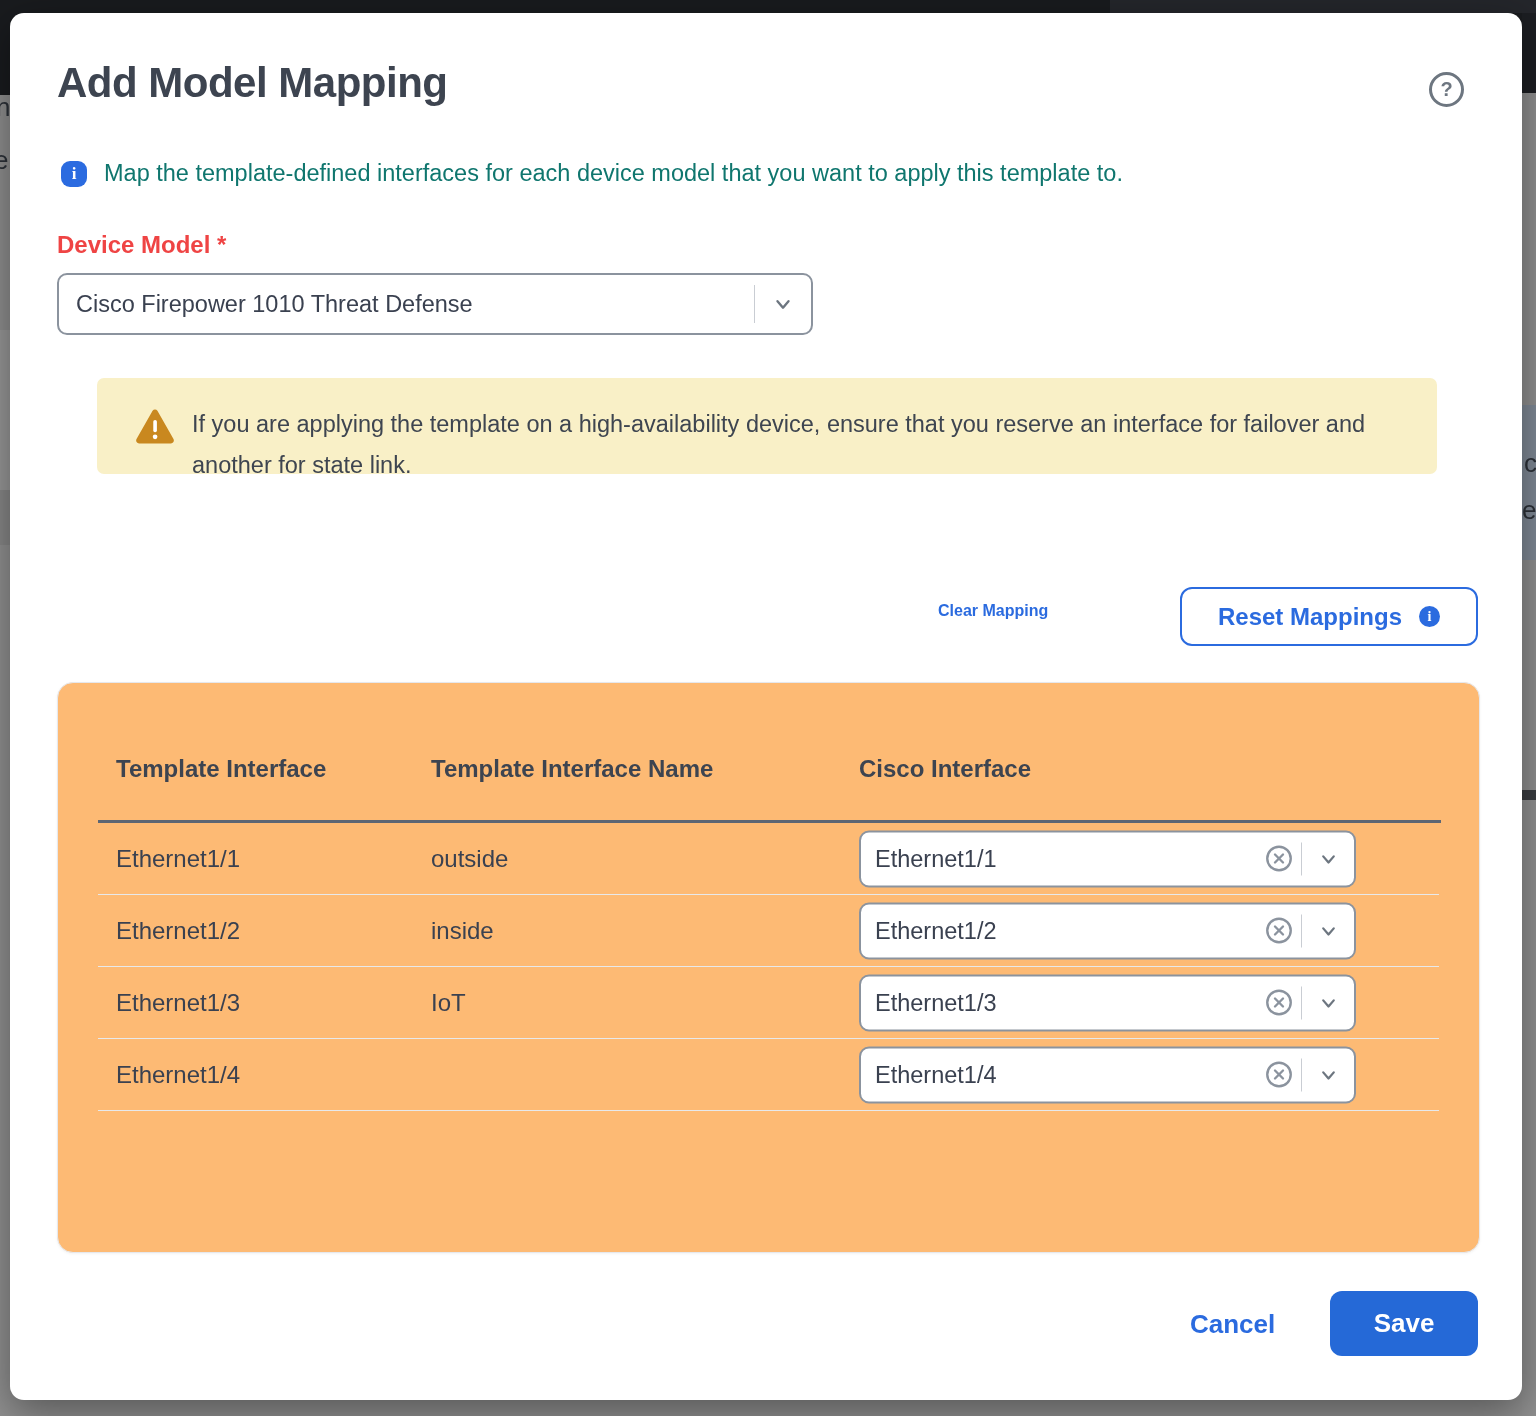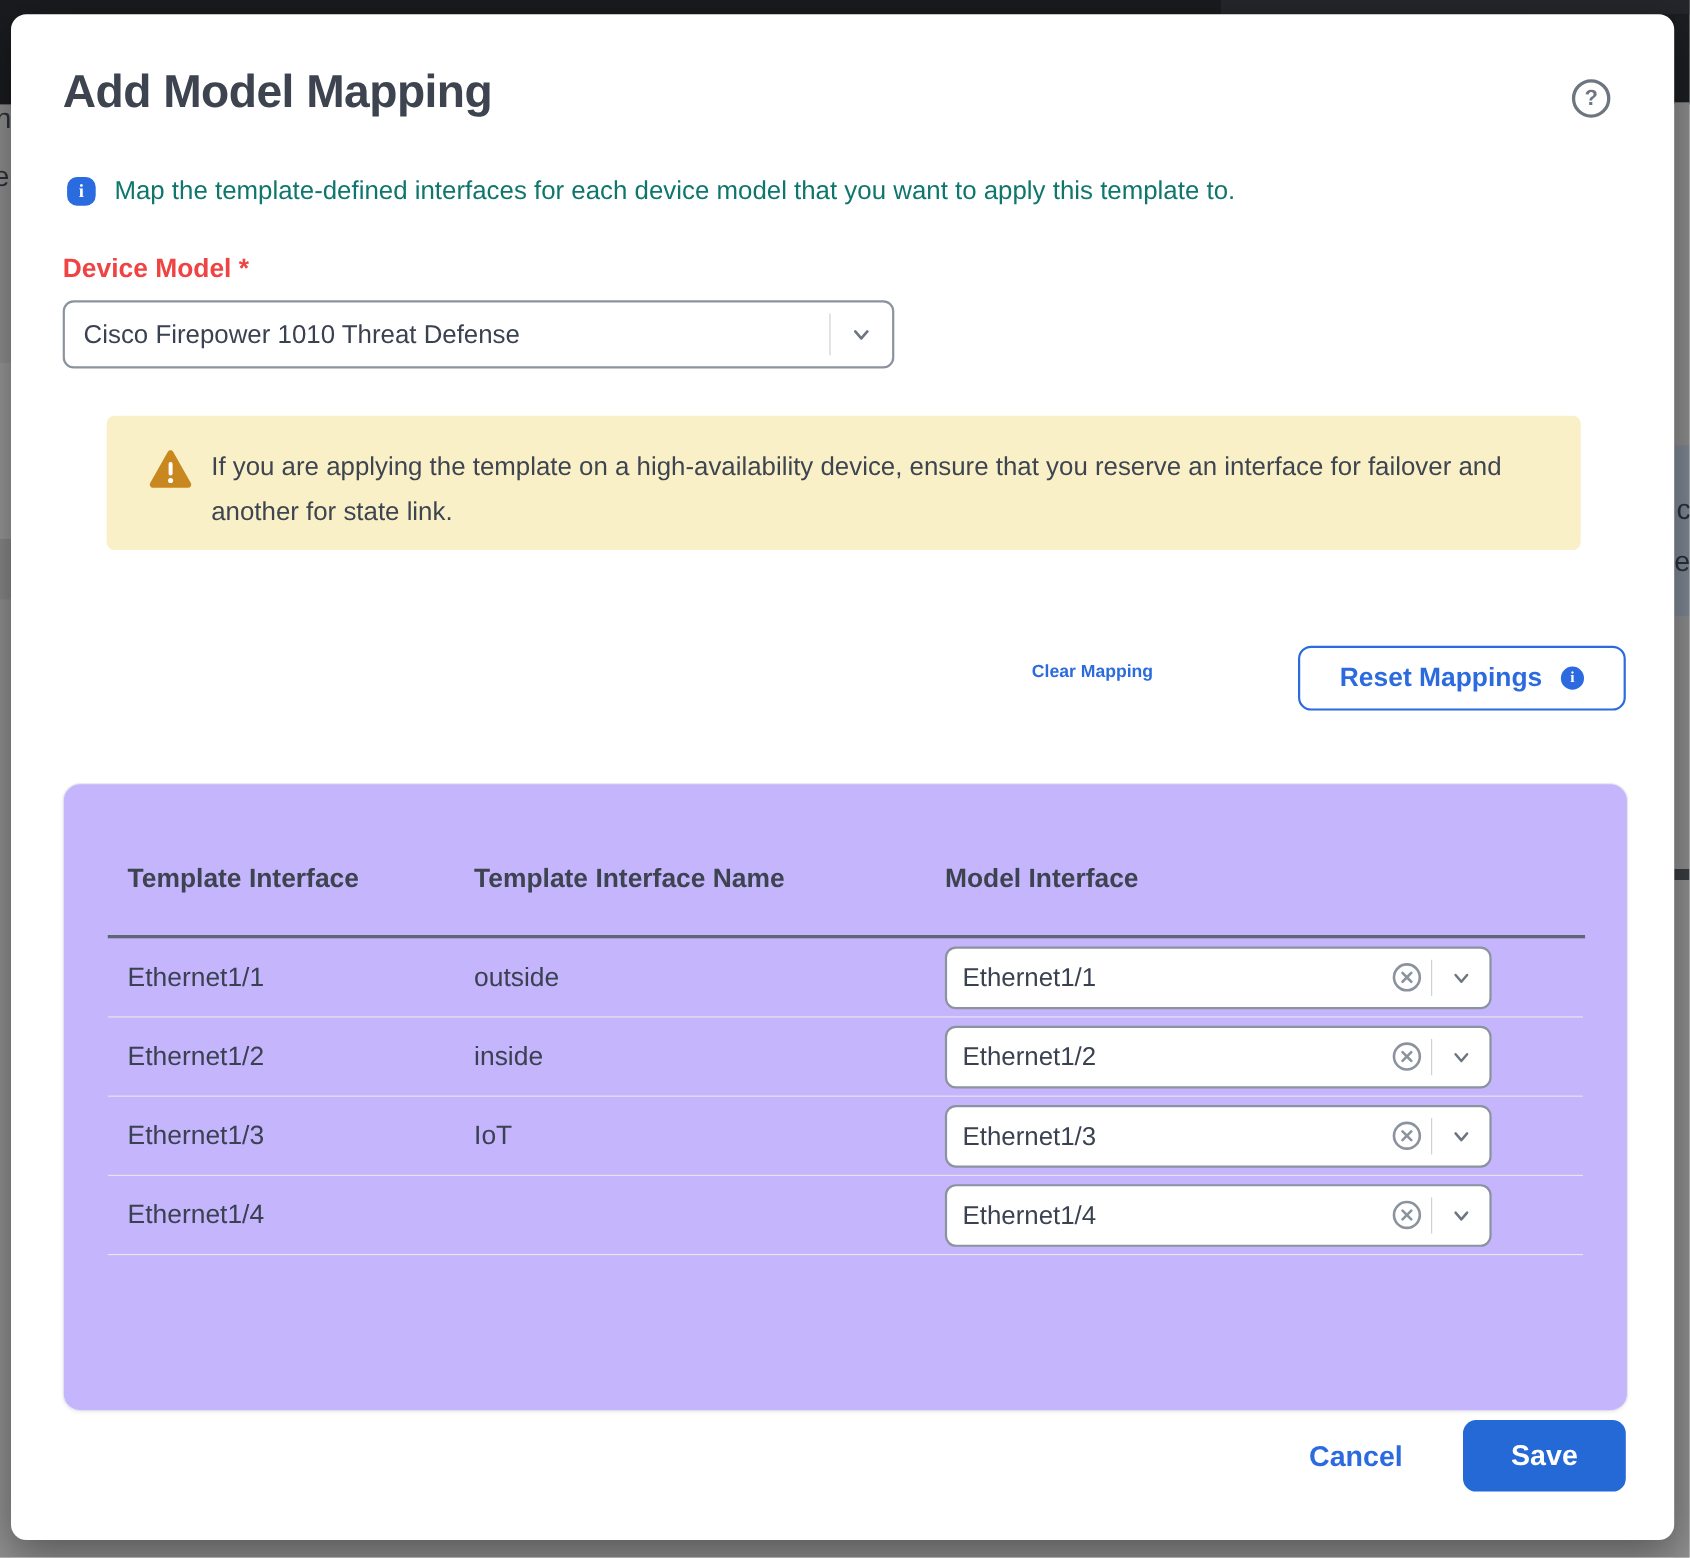--- a/index.html
+++ b/index.html
@@ -48,21 +48,21 @@
   }
   .select .value{
     flex:1;display:flex;align-items:center;padding-left:17px;
     font-size:23.5px;color:#3a4150;white-space:nowrap;overflow:hidden;
   }
   .select .divider{width:1.5px;background:#c9cdd3;margin:10px 0;}
   .select .chev-box{width:56px;display:flex;align-items:center;justify-content:center;flex:none;}
   .device-select{position:absolute;left:47px;top:260px;width:756px;height:62px;}
   
   .warning{
-    position:absolute;left:87px;top:365px;width:1340px;height:122px;
+    position:absolute;left:87px;top:365px;width:1340px;height:96px;
     background:#f9f0c7;border-radius:7px;box-sizing:border-box;
   }
   .warn-icon{position:absolute;left:37px;top:30px;}
   .warning-text{
     position:absolute;left:95px;top:26px;width:1190px;
     font-size:23.5px;line-height:41px;color:#3e4550;
   }
   
   .clear-link{
     position:absolute;left:928px;top:589px;
@@ -74,22 +74,22 @@
     display:flex;align-items:center;justify-content:center;gap:17px;
   }
   .reset-btn .lbl{font-size:24px;font-weight:700;color:#2b6bdf;}
   .reset-btn .mini-info{
     width:21px;height:21px;border-radius:50%;background:#2b6bdf;flex:none;
     display:flex;align-items:center;justify-content:center;
     color:#fff;font-size:14px;font-weight:700;font-family:"Liberation Serif",serif;
   }
   
   .card{
-    position:absolute;left:47px;top:699px;width:1423px;height:571px;box-sizing:border-box;
-    border:1.5px solid #e6e8ec;border-radius:16px;background:#c4b5fd;
+    position:absolute;left:47px;top:669px;width:1423px;height:571px;box-sizing:border-box;
+    border:1.5px solid #e6e8ec;border-radius:16px;background:#fdba74;
     box-shadow:0 1px 3px rgba(0,0,0,.05);
   }
   .thead{position:absolute;top:72px;left:0;width:100%;}
   .th{position:absolute;font-size:24px;font-weight:700;color:#3d4450;white-space:nowrap;}
   .col1{left:58px;} .col2{left:373px;} .col3{left:801px;}
   .head-rule{position:absolute;left:40px;top:137px;width:1343px;height:3px;background:#5d6673;}
   .tbody{position:absolute;left:0;top:140px;width:100%;}
   .trow{
     position:relative;height:72px;margin:0 40px;box-sizing:border-box;
     border-bottom:1.5px solid #e7e9eb;
@@ -180,21 +180,21 @@
 
   <button class="reset-btn">
     <span class="lbl">Reset Mappings</span>
     <span class="mini-info">i</span>
   </button>
 
   <div class="card">
     <div class="thead">
       <span class="th col1">Template Interface</span>
       <span class="th col2">Template Interface Name</span>
-      <span class="th col3">Model Interface</span>
+      <span class="th col3">Cisco Interface</span>
     </div>
     <div class="head-rule"></div>
     <div class="tbody">
   <div class="trow">
     <span class="cell c1">Ethernet1/1</span>
     <span class="cell c2">outside</span>
     <div class="select row-select">
       <span class="value">Ethernet1/1</span>
       <span class="clear-x">
         <svg width="30" height="30" viewBox="0 0 24 24" fill="none">

